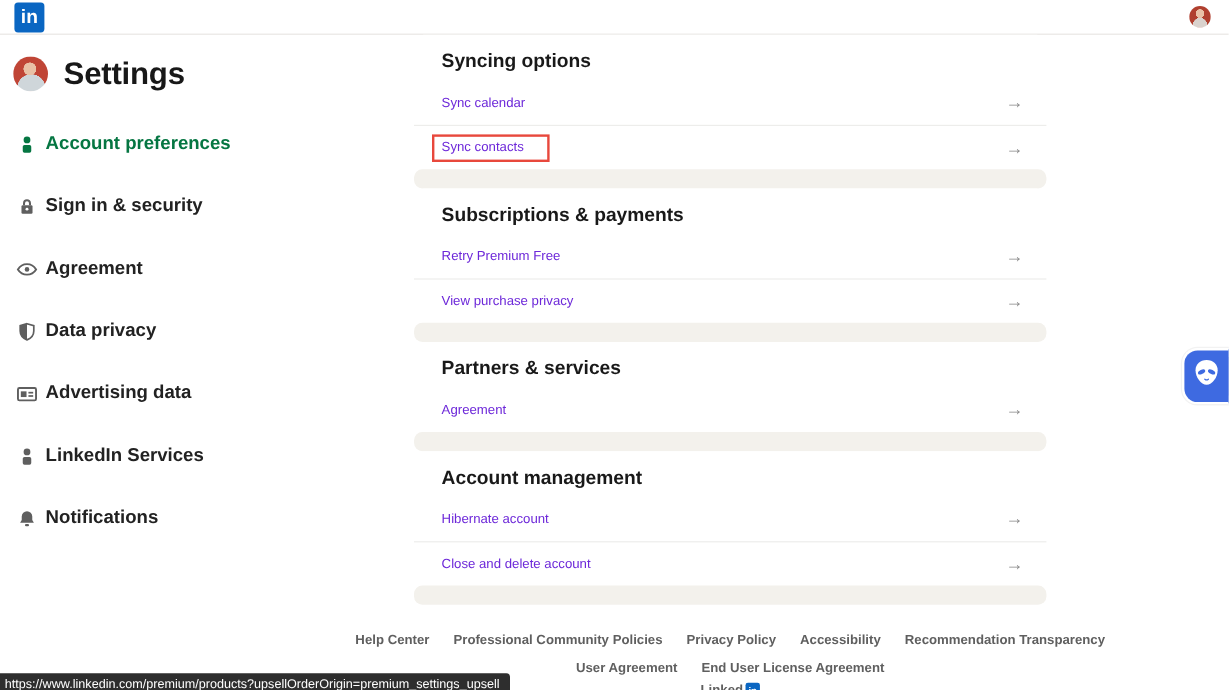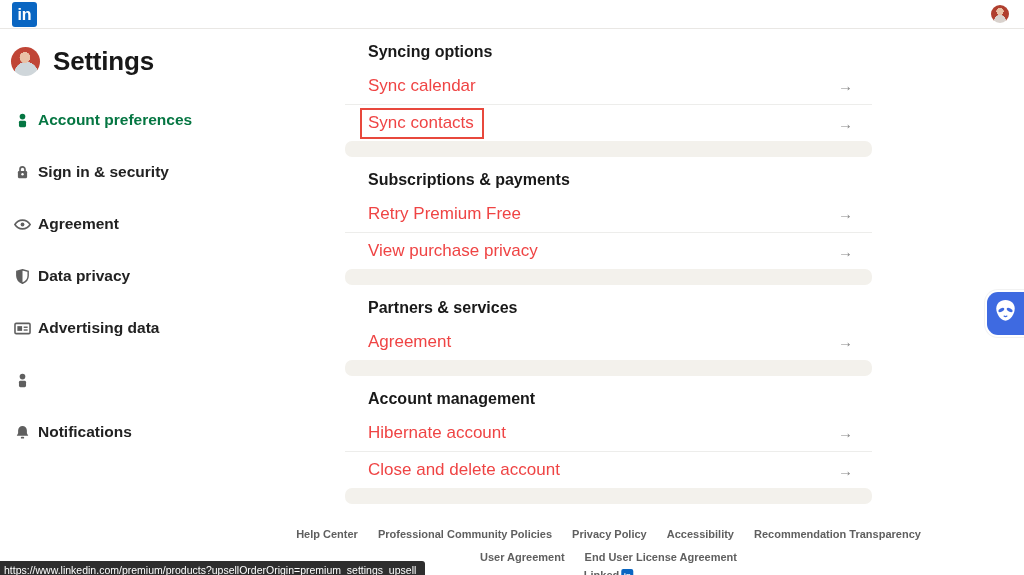--- a/index.html
+++ b/index.html
@@ -72,24 +72,24 @@
   .card { background: #fff; border-radius: 8px; }
   .section-title {
     padding: 13px 0 6px 23px;
     font-size: 16px; font-weight: bold; color: #191919; line-height: 19px;
   }
   .row {
     height: 37px; display: flex; align-items: center; justify-content: space-between;
     padding: 0 19px 0 23px; cursor: pointer;
   }
   .row + .row { border-top: 1px solid #ededeb; }
-  .row-label { font-size: 17px; color: #ef4444; }
+  .row-label { font-size: 11px; color: #6d28d9; }
   .row-label.hl {
     border: 2px solid var(--highlight-red);
-    padding: 3px 8px 4px 6px; margin-left: -8px;
+    padding: 3px 20px 4px 6px; margin-left: -8px;
   }
   .arrow { color: #8a8a8a; font-size: 15px; line-height: 1; }
   .gap { height: 16px; background: var(--gap-gray); border-radius: 7px; }
 
   
   .footer {
     position: absolute; left: 345px; top: 528px; width: 527px;
     font-size: 11px; font-weight: bold; color: #5f5f5f;
   }
   .footer-row { display: flex; justify-content: center; gap: 20px; white-space: nowrap; }
@@ -195,20 +195,21 @@
       <span class="nav-label">Advertising data</span>
     </div>
 
     <div class="nav-item">
       <span class="nav-icon">
         <svg width="17" height="17" viewBox="0 0 24 24" fill="#5f5f5f">
             <circle cx="12" cy="6.5" r="4"></circle>
             <rect x="7" y="12.5" width="10" height="9" rx="2"></rect>
           </svg>
       </span>
+      <span class="nav-label">LinkedIn Services</span>
     </div>
 
     <div class="nav-item">
       <span class="nav-icon">
         <svg width="17" height="17" viewBox="0 0 24 24" fill="#5f5f5f">
             <path d="M12 2.8a6.2 6.2 0 016.2 6.2v4.2l1.9 3.3H3.9l1.9-3.3V9A6.2 6.2 0 0112 2.8z"></path>
             <rect x="9.6" y="18" width="4.8" height="2.6" rx="1.3"></rect>
           </svg>
       </span>
       <span class="nav-label">Notifications</span>

